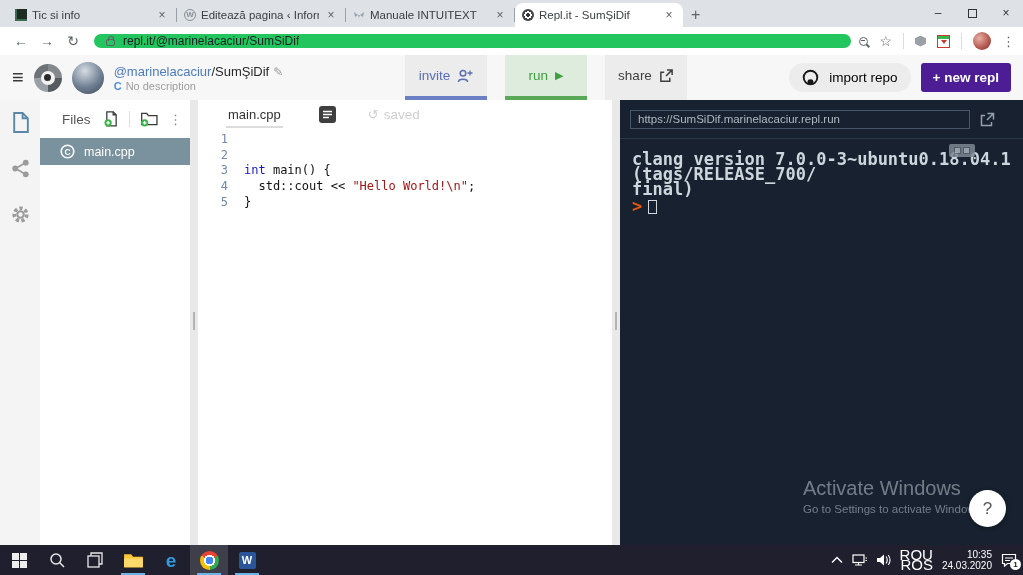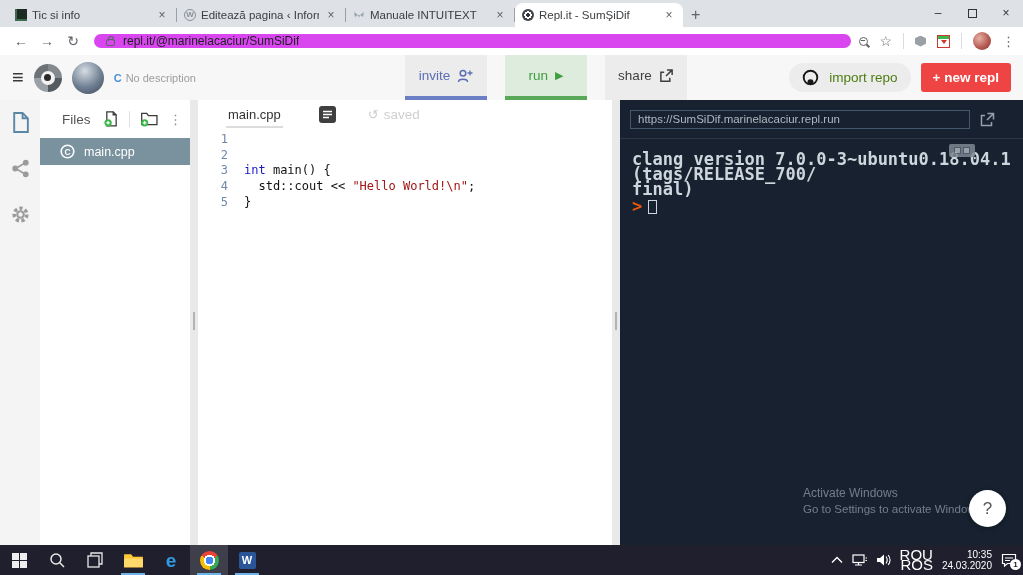--- a/index.html
+++ b/index.html
@@ -20,21 +20,21 @@
   .fav-wp  { border:1.5px solid #8b9096; border-radius:50%; font-size:8px; line-height:9px; text-align:center; color:#8b9096; font-weight:bold; }
   .fav-int svg { display:block; }
   .fav-replit { border-radius:50%; background:radial-gradient(circle,#333 0 2px,#fff 2px 3.6px,#41464b 3.6px); }
   .win-controls { position:absolute; right:0; top:0; height:27px; display:flex; align-items:center; }
   .win-btn { width:34px; text-align:center; font-size:12px; color:#333; line-height:27px; }
   .restore-box { display:inline-block; width:9px; height:9px; border:1px solid #333; vertical-align:middle; }
 
   
   .toolbar { height:28px; background:#fff; display:flex; align-items:center; padding:0 8px; flex-shrink:0; }
   .nav-icon { font-size:14px; color:#5f6368; width:26px; text-align:center; flex-shrink:0; }
-  .urlbar { flex:1; height:14px; background:#d946ef; border-radius:12px; display:flex; align-items:center; padding:6px 12px; margin:0 8px; gap:8px; min-width:0; }
+  .urlbar { flex:1; height:14px; background:#22c55e; border-radius:12px; display:flex; align-items:center; padding:6px 12px; margin:0 8px; gap:8px; min-width:0; }
   .lock { width:9px; height:7px; border:1.4px solid #5f6368; border-radius:2px; position:relative; margin-top:3px; flex-shrink:0; }
   .lock::before { content:''; position:absolute; top:-4px; left:1px; width:4px; height:4px; border:1.4px solid #5f6368; border-bottom:none; border-radius:3px 3px 0 0; }
   .url-text { font-size:12px; color:#202124; white-space:nowrap; overflow:hidden; }
   .tool-right { display:flex; align-items:center; gap:11px; flex-shrink:0; }
   .mag { width:9px; height:9px; border:1.5px solid #5f6368; border-radius:50%; position:relative; }
   .mag::before { content:''; position:absolute; left:1px; top:2.5px; width:4px; height:1.3px; background:#5f6368; }
   .mag::after { content:''; position:absolute; width:1.6px; height:4px; background:#5f6368; transform:rotate(-45deg); bottom:-3.5px; right:-1.5px; }
   .star { font-size:14px; color:#5f6368; }
   .cube { width:11px; height:11px; background:#9aa0a6; clip-path:polygon(50% 0,100% 25%,100% 75%,50% 100%,0 75%,0 25%); }
   .idm { width:13px; height:13px; background:#fff; border:1.5px solid #cc3a2f; position:relative; }
@@ -58,22 +58,22 @@
   .t-repl { color:#2a2a2a; }
   .t-edit { color:#9a9a9a; font-size:12px; margin-left:4px; }
   .desc-line { font-size:11px; color:#9d9d9d; display:flex; align-items:center; gap:4px; }
   .lang-badge { color:#4d8fd6; font-weight:bold; font-size:11px; }
   .hdr-btn { width:82px; display:flex; align-items:center; justify-content:center; gap:7px; font-size:13.5px; border-bottom:4px solid transparent; }
   .btn-invite { background:#ececec; color:#5b6db5; border-bottom-color:#6b7fc4; margin-left:20px; }
   .btn-run { background:#deecde; color:#3f9e3f; border-bottom-color:#57a857; margin-left:18px; }
   .btn-run .play { font-size:11px; }
   .btn-share { background:#ececec; color:#3f3f3f; margin-left:18px; }
   .rh-right { margin-left:auto; display:flex; align-items:center; gap:10px; padding-right:12px; }
-  .btn-import { height:29px; border-radius:15px; background:#ececec; display:flex; align-items:center; gap:10px; padding:0 13px; font-size:13.5px; color:#4d7c0f; }
-  .btn-newrepl { height:29px; border-radius:3px; background:#ef4444; color:#fff; font-size:13.5px; font-weight:bold; padding:0 12px; display:flex; align-items:center; }
+  .btn-import { height:29px; border-radius:15px; background:#ececec; display:flex; align-items:center; gap:10px; padding:0 13px; font-size:13.5px; color:#000000; }
+  .btn-newrepl { height:29px; border-radius:3px; background:#4c1d95; color:#fff; font-size:13.5px; font-weight:bold; padding:0 12px; display:flex; align-items:center; }
 
   
   .main { height:445px; display:flex; flex-shrink:0; }
   .rail { width:40px; background:#f4f4f4; display:flex; flex-direction:column; align-items:center; padding-top:12px; gap:26px; flex-shrink:0; }
   .files { width:150px; background:#fff; flex-shrink:0; }
   .files-header { height:38px; display:flex; align-items:center; padding:0 8px 0 22px; gap:10px; }
   .files-title { font-size:13.5px; color:#555; margin-right:2px; }
   .files-kebab { font-size:13px; color:#8a8a8a; margin-left:auto; }
   .fh-div { width:1px; height:16px; background:#e0e0e0; }
   .file-item { height:27px; background:#7a929e; color:#fff; display:flex; align-items:center; gap:9px; padding-left:20px; font-size:12.5px; }
@@ -100,21 +100,21 @@
   .console { width:403px; background:#17212f; position:relative; flex-shrink:0; }
   .console-urlrow { display:flex; align-items:center; gap:9px; padding:10px 28px 9px 10px; border-bottom:1px solid #2a3745; }
   .console-urlbox { flex:1; border:1px solid #45586b; height:19px; line-height:17px; padding:0 7px; font-size:11.5px; color:#aeb9c2; white-space:nowrap; overflow:hidden; }
   .console-output { padding:13px 12px; font-family:"DejaVu Sans Mono", monospace; font-size:17px; font-weight:bold; line-height:15px; color:#ccd6dc; }
   .prompt-line { display:flex; align-items:center; margin-top:2px; gap:6px; }
   .prompt { color:#e8590c; font-weight:bold; }
   .block-cursor { width:9px; height:14px; border:1.5px solid #ccd6dc; }
   .idm-float { position:absolute; top:44px; right:48px; width:26px; height:13px; background:#7e8894; border-radius:2px; opacity:.85; display:flex; align-items:center; justify-content:center; gap:2px; }
   .idm-float i { display:block; width:7px; height:7px; background:#aeb6c0; border:1px solid #5c6570; }
   .watermark { position:absolute; left:183px; bottom:30px; color:rgba(190,200,212,0.55); }
-  .wm1 { font-size:12px; }
+  .wm1 { font-size:20px; }
   .wm2 { font-size:11.5px; margin-top:3px; white-space:nowrap; }
   .help-bubble { position:absolute; right:17px; bottom:18px; width:37px; height:37px; border-radius:50%; background:#fff; color:#555; font-size:17px; display:flex; align-items:center; justify-content:center; box-shadow:0 1px 5px rgba(0,0,0,.35); }
 
   
   .taskbar { height:30px; background:#201f2e; display:flex; align-items:stretch; flex-shrink:0; margin-top:auto; }
   .tb-btn { width:38px; display:flex; align-items:center; justify-content:center; position:relative; flex-shrink:0; }
   .tb-btn.open::after { content:''; position:absolute; bottom:0; left:7px; right:7px; height:2px; background:#6cb3e8; }
   .tb-btn.active-app { background:rgba(255,255,255,0.14); }
   .chrome-ball { width:19px; height:19px; border-radius:50%;
     background:radial-gradient(circle,#4285f4 0 4px,#fff 4px 5.8px,transparent 5.8px),
@@ -188,20 +188,23 @@
       <span class="dots">⋮</span>
     </div>
   </div>
 
   <div class="rheader">
     <div class="rh-left">
       <span class="hamburger">≡</span>
       <span class="rlogo"></span>
       <span class="avatar-lg"></span>
       <div class="title-block">
+        <div class="title-line">
+          <span class="t-user">@marinelacaciur</span><span class="t-repl">/SumŞiDif</span><span class="t-edit">✎</span>
+        </div>
         <div class="desc-line">
           <span class="lang-badge">C</span>
           <span>No description</span>
         </div>
       </div>
     </div>
     <div class="hdr-btn btn-invite">
       <span>invite</span>
       <svg width="16" height="14" viewBox="0 0 16 14">
           <circle cx="6" cy="4.2" r="2.8" fill="none" stroke="#5b6db5" stroke-width="1.5"></circle>

